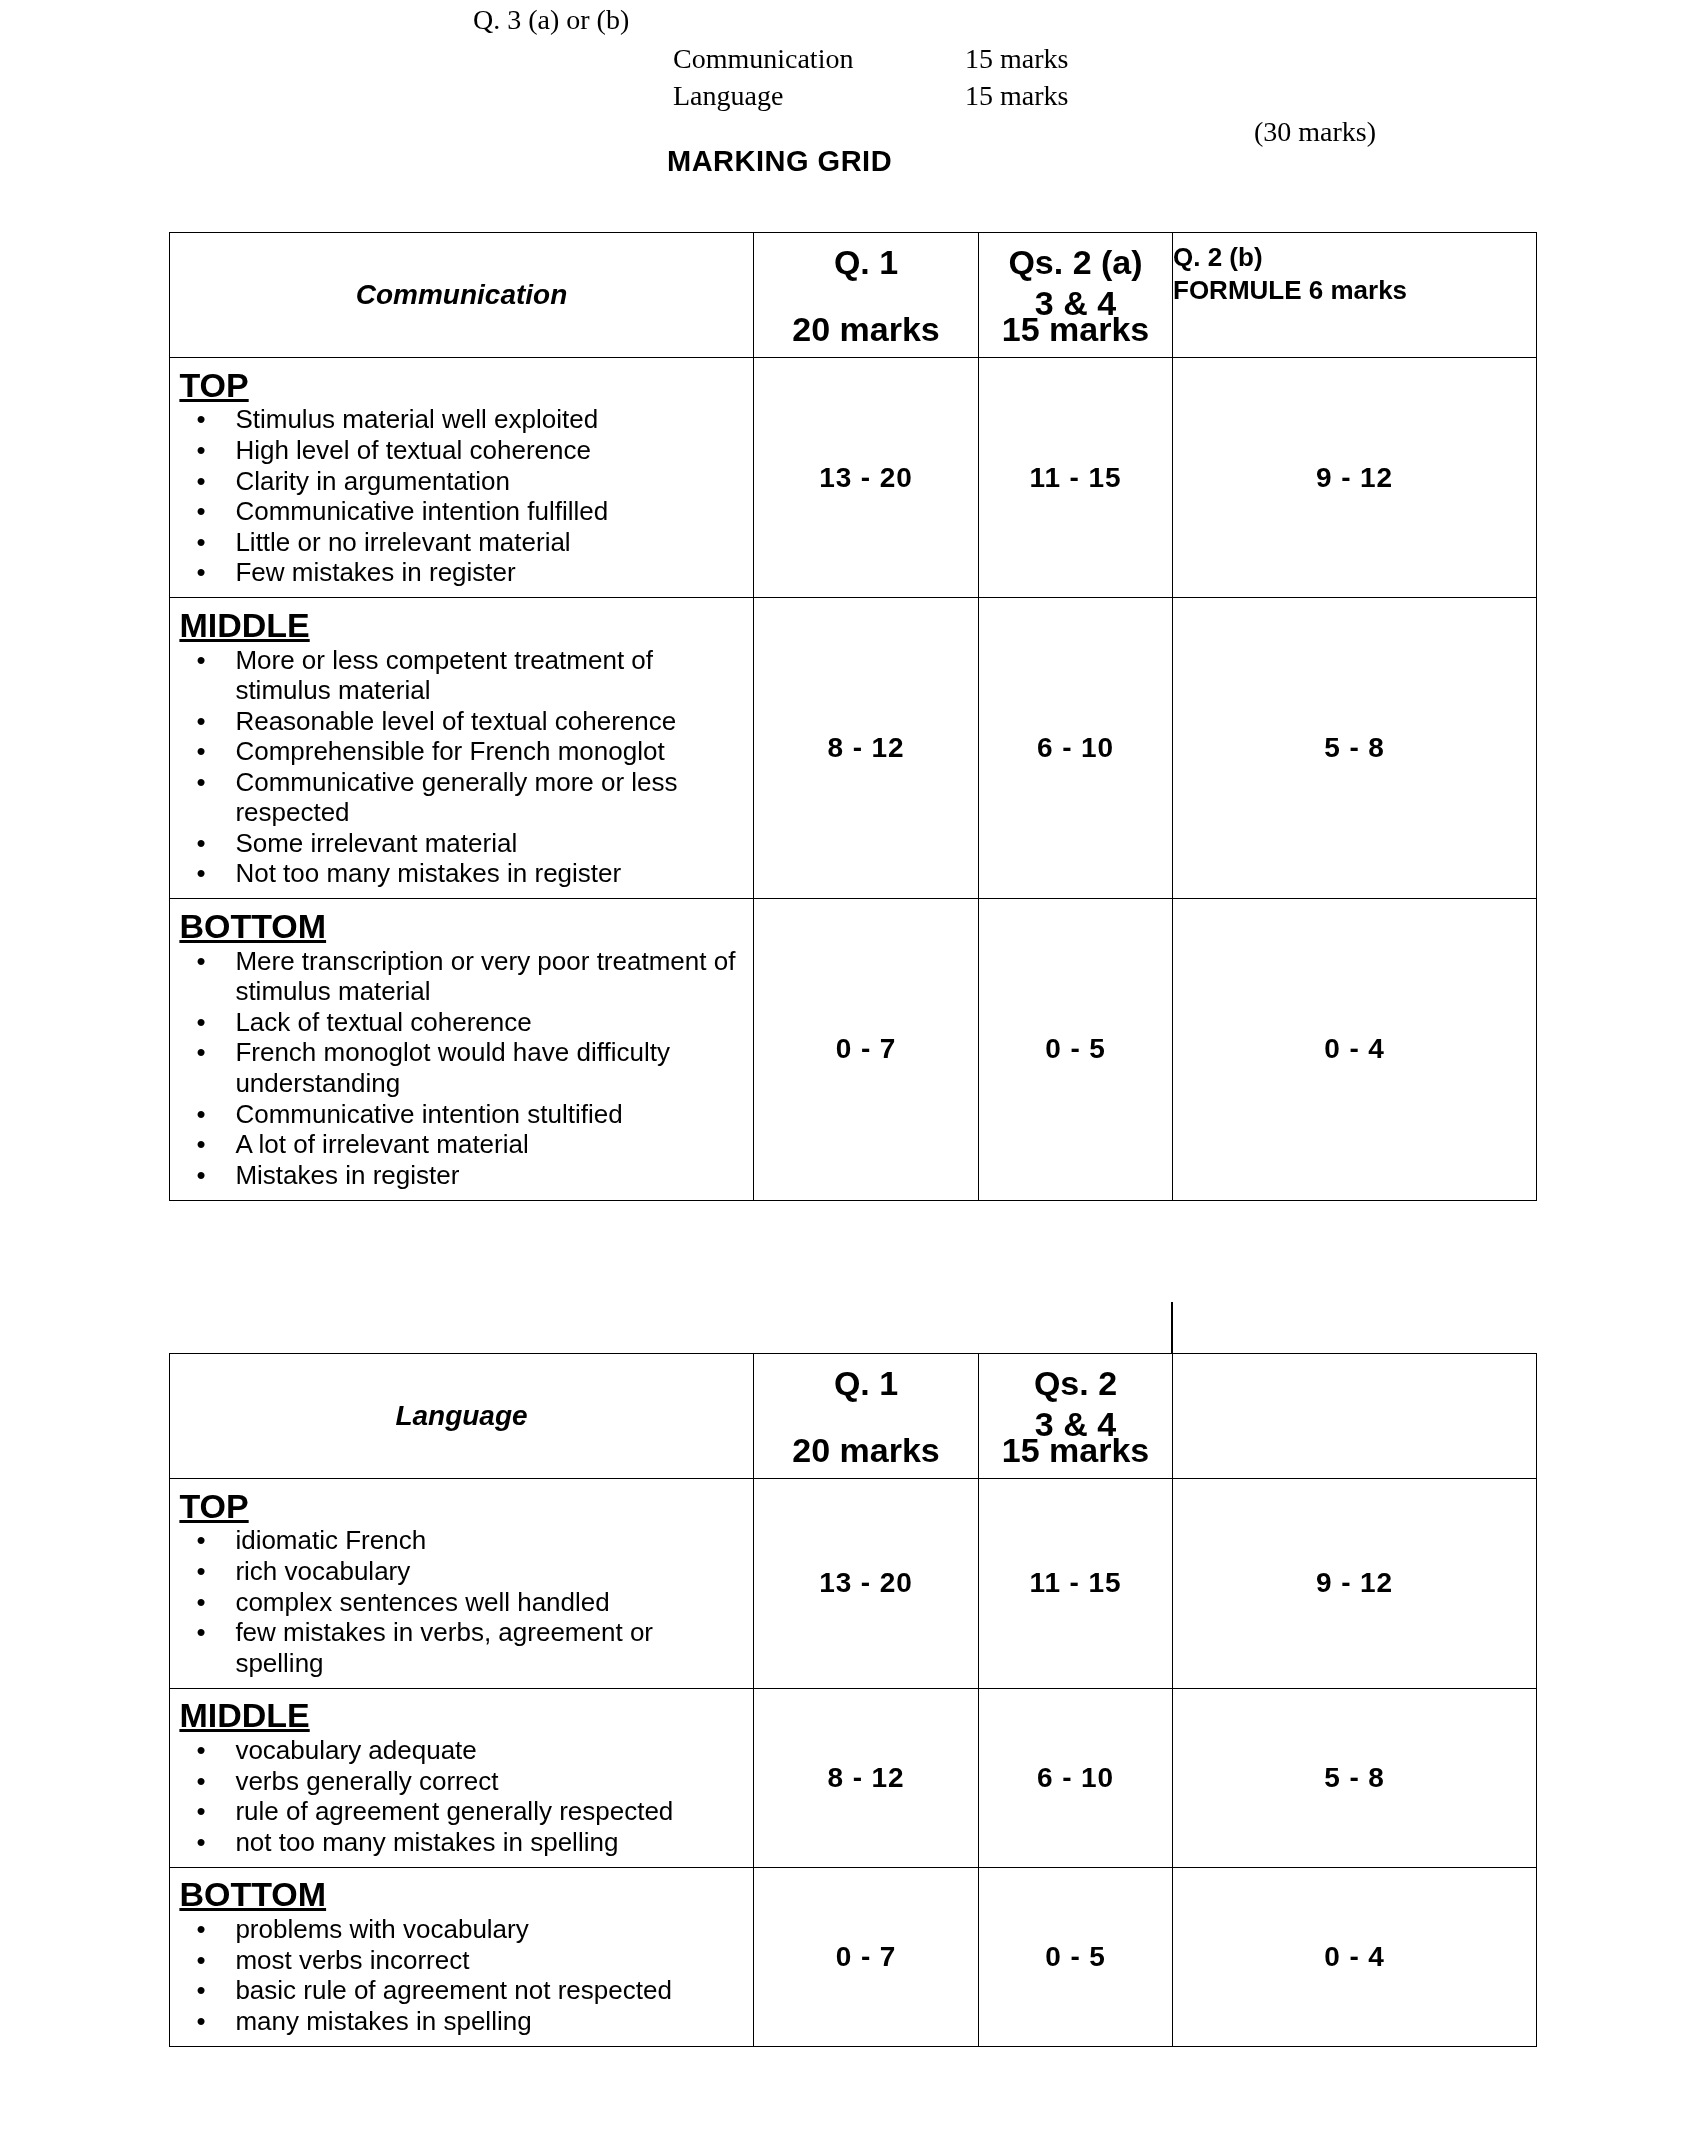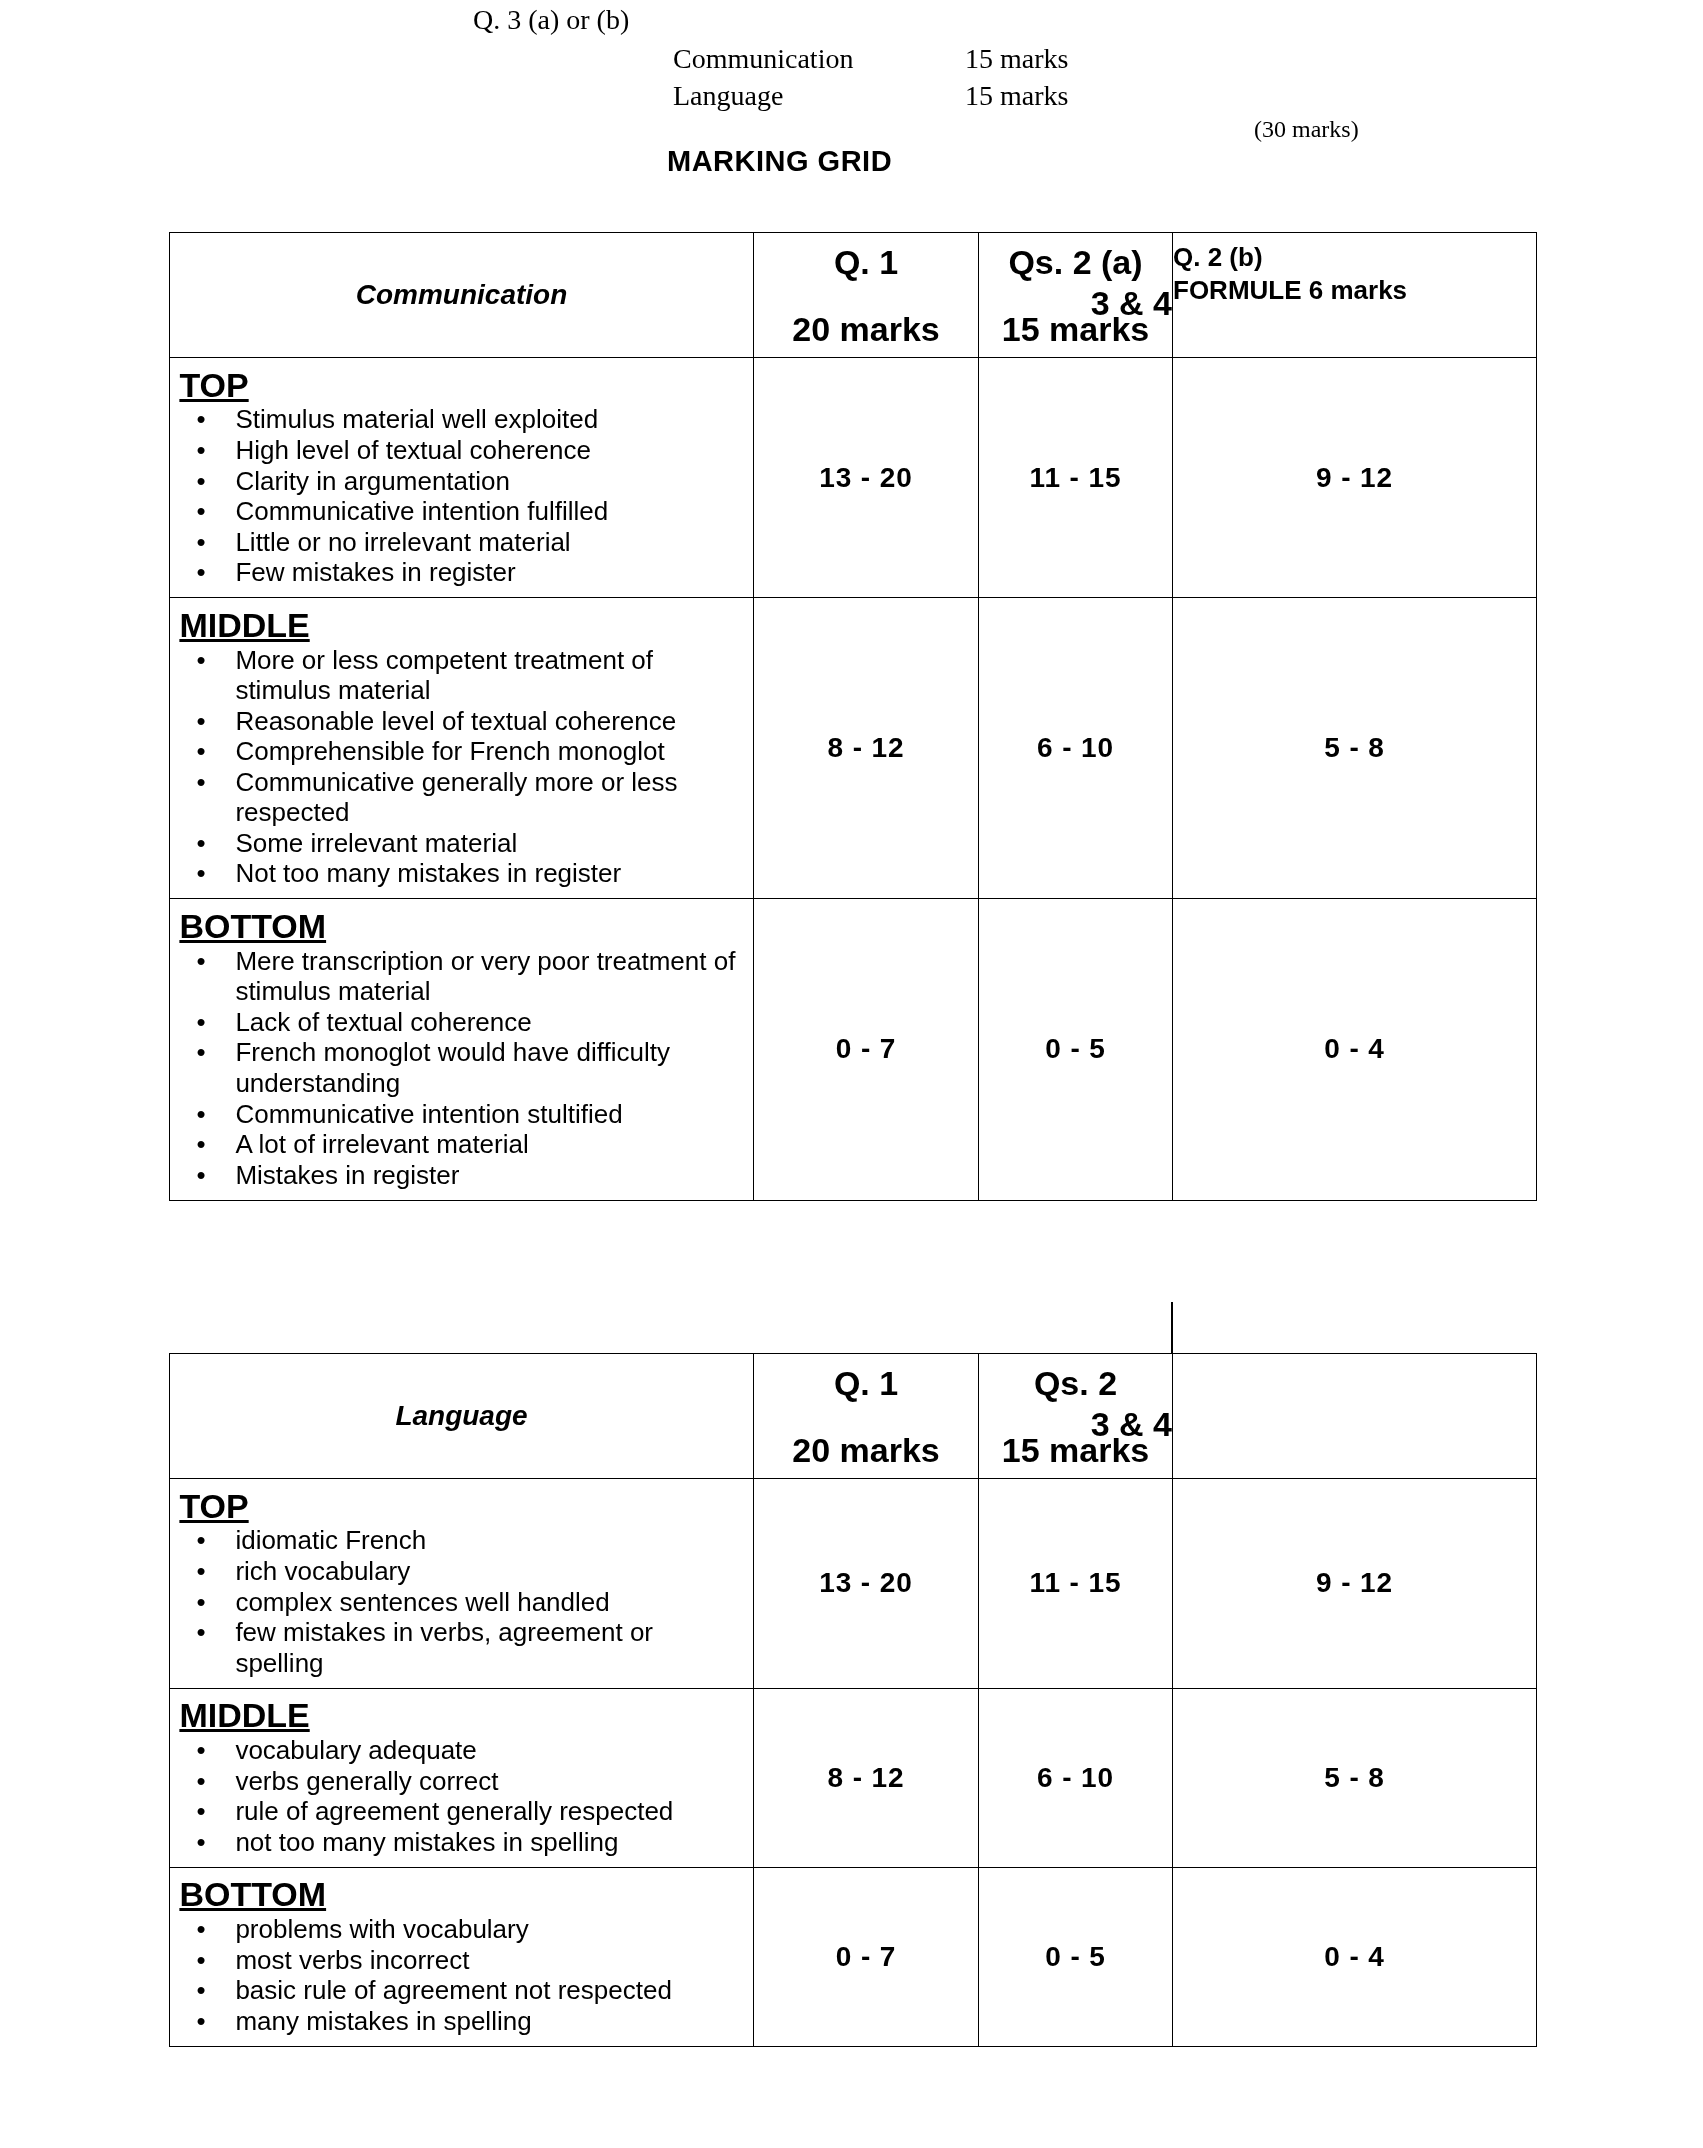--- a/index.html
+++ b/index.html
@@ -43,21 +43,21 @@
     display: flex;
   }
   .crit-name { width: 292px; }
   .crit-marks { width: 187px; }
 
   .total-marks {
     position: absolute;
     left: 1254px;
     top: 116px;
     font-family: "Liberation Serif", serif;
-    font-size: 24px;
+    font-size: 28px;
     white-space: nowrap;
   }
 
   .grid-title {
     position: absolute;
     left: 667px;
     top: 145px;
     font-size: 29px;
     font-weight: bold;
     letter-spacing: 0.5px;
@@ -99,21 +99,21 @@
   }
   .hdr-col {
     text-align: center;
     vertical-align: top !important;
     font-size: 34px;
     font-weight: bold;
     padding-top: 9.4px !important;
     position: relative;
   }
   .hdr-col .l1 { display:block; line-height: 1.18; }
-  .hdr-col .l2 { display:block; line-height: 1.18; text-align: right; }
+  .hdr-col .l2 { display:block; line-height: 1.18; }
   .hdr-col .l3 {
     display:block;
     position: absolute;
     left: 0; right: 0;
     bottom: 7.5px;
     line-height: 1.18;
   }
 
   .hdr-formule {
     text-align: left;

